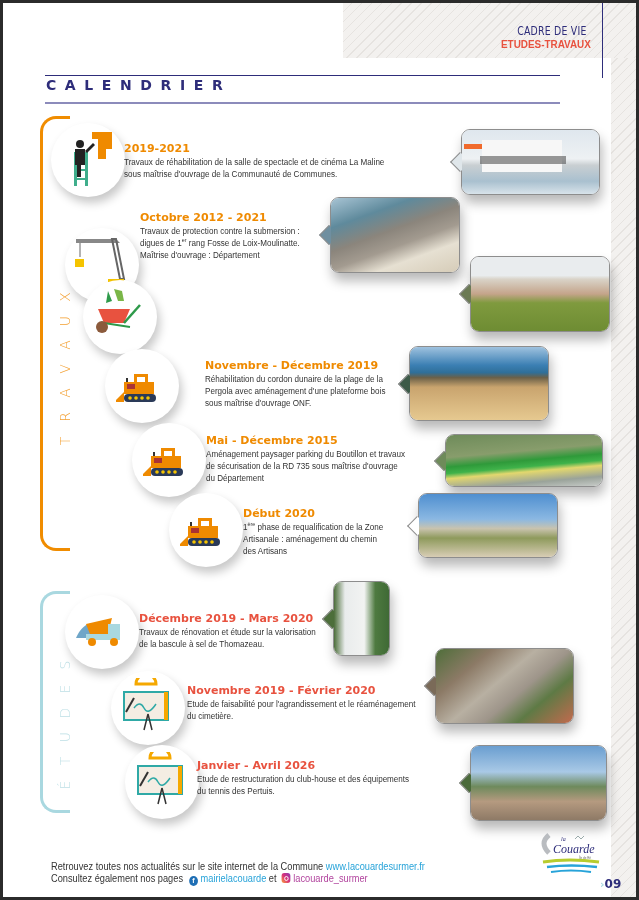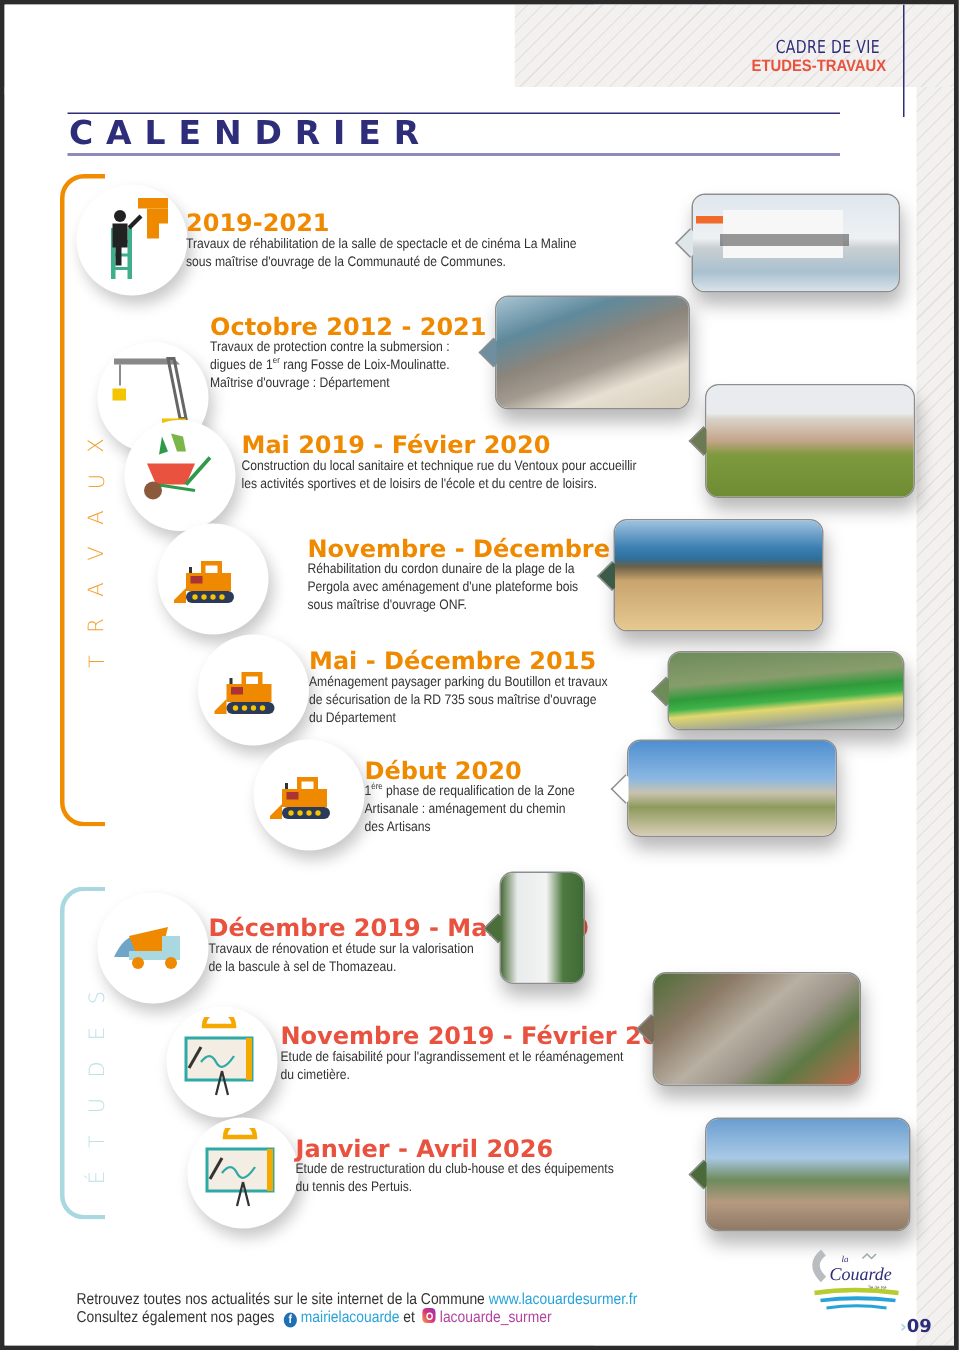--- a/index.html
+++ b/index.html
@@ -21,40 +21,40 @@
     .white-left { position: absolute; left: 0; top: 0; width: 340px; height: 60px; background:#fff; }
     .vline { position: absolute; left: 599px; top: 0; width: 1px; height: 75px; background: #2e2d7a; }
 
     .section-tag { position: absolute; right: 45px; top: 22px; text-align: center; line-height: 13px; }
     .section-tag .t1 { color: #2e2d7a; font-size: 12px; font-family: "DejaVu Sans", sans-serif; transform: scaleX(0.78); transform-origin: right; letter-spacing: 0.3px; }
     .section-tag .t2 { color: #e8523f; font-size: 11px; font-weight: bold; font-family: "Liberation Sans", sans-serif; transform: scaleX(0.9); transform-origin: right; }
 
     .title-rule-top { position: absolute; left: 42px; top: 72px; width: 515px; height: 1px; background: #2e2d7a; }
     .title-rule-bot { position: absolute; left: 42px; top: 99px; width: 515px; height: 2px; background: #8c8bbb; }
     .title { position: absolute; left: 43px; top: 74px; height: 24px; display: flex; align-items: baseline; white-space: nowrap; }
-    .title .main { color: #2e2d7a; font-size: 22px; font-weight: bold; letter-spacing: 8.6px; font-family: "DejaVu Sans", sans-serif; }
+    .title .main { color: #2e2d7a; font-size: 14px; font-weight: bold; letter-spacing: 8.6px; font-family: "DejaVu Sans", sans-serif; }
     .title .sub { color: #2e2d7a; font-size: 13.5px; font-weight: bold; margin-left: 2px; font-family: "Liberation Sans", sans-serif; }
 
     .bracket { position: absolute; border: 3px solid; border-right: none; border-radius: 16px 0 0 16px; }
     .bracket.travaux { left: 37px; top: 113px; width: 30px; height: 435px; border-color: #f08c00; }
     .bracket.etudes { left: 37px; top: 588px; width: 30px; height: 222px; border-color: #a9d8e0; }
     .vert-label { position: absolute; display: flex; flex-direction: column-reverse; align-items: center; width: 20px; }
     .vert-label span { transform: rotate(-90deg); font-size: 14px; font-family: "DejaVu Sans", sans-serif; font-weight: 300; height: 24px; line-height: 24px; display: block; }
     .vert-label.travaux { left: 52px; top: 282px; color: #f3a033; }
     .vert-label.etudes { left: 52px; top: 650px; color: #bfe0e6; }
 
     .circle {
       position: absolute; width: 74px; height: 74px; border-radius: 50%; background: #fff;
       box-shadow: 3px 6px 10px rgba(0,0,0,0.22);
       display: flex; align-items: center; justify-content: center;
     }
     .circle svg { width: 60px; height: 60px; }
 
     .item { position: absolute; }
-    .item .date { font-size: 16px; font-weight: bold; line-height: 15px; font-family: "DejaVu Sans", sans-serif; }
+    .item .date { font-size: 11px; font-weight: bold; line-height: 15px; font-family: "DejaVu Sans", sans-serif; }
     .item .date.orange { color: #ef8a00; }
     .item .date.red { color: #e8523f; }
     .item .desc { font-size: 9.2px; line-height: 12px; color: #333; font-family: "Liberation Sans", sans-serif; transform: scaleX(0.88); transform-origin: left; white-space: nowrap; }
     .item .desc sup { font-size: 6px; vertical-align: super; line-height: 0; }
 
     .photo {
       position: absolute; border-radius: 9px; border: 1.5px solid #8d8d8d;
       box-shadow: 2px 8px 12px rgba(0,0,0,0.28); overflow: visible;
     }
     .photo .img { position: absolute; inset: 0; border-radius: 8px; overflow: hidden; }
@@ -167,25 +167,20 @@
 
   <div class="circle" style="left:80px;top:277px;">
     <svg viewBox="0 0 60 60">
       <path d="M18 4 l4 10 l-6 2 z" fill="#2e9a4a"></path>
         <path d="M24 2 l4 12 h6 l-2 -10 z" fill="#7ab648"></path>
       <path d="M8 22 h32 l-6 14 h-20 z" fill="#e8523f"></path>
       <line x1="34" y1="36" x2="50" y2="18" stroke="#2e9a4a" stroke-width="2.5"></line>
       <line x1="14" y1="36" x2="40" y2="40" stroke="#2e9a4a" stroke-width="2"></line>
       <circle cx="12" cy="40" r="6" fill="#8b5a3c"></circle>
     </svg>
-  </div>
-  <div class="item" style="left:158px;top:286px;">
-    <div class="date orange">Mai 2019 - Févier 2020</div>
-    <div class="desc"><span>Construction du local sanitaire et technique rue du Ventoux pour accueillir</span></div>
-    <div class="desc"><span>les activités sportives et de loisirs de l'école et du centre de loisirs.</span></div>
   </div>
   <div class="photo" style="left:467px;top:253px;width:140px;height:76px;">
     <div class="pointer" style="background:#6b7a54;"></div>
     <div class="img" style="background:linear-gradient(180deg,#e9ecee 0%,#e9ecee 25%,#d9d3c8 30%,#c4a48a 50%,#7f9a3e 62%,#6e8c33 100%);"></div>
   </div>
 
   <div class="circle" style="left:102px;top:346px;">
     <svg viewBox="0 0 60 60">
       <rect x="22" y="18" width="14" height="14" fill="#ef8a00"></rect>
         <rect x="25" y="21" width="8" height="9" fill="#fff"></rect>

